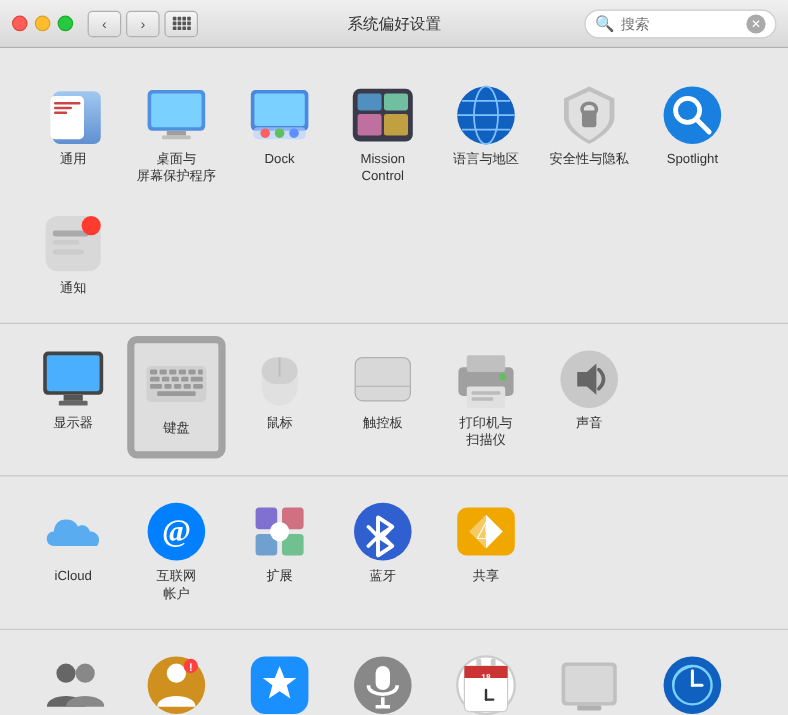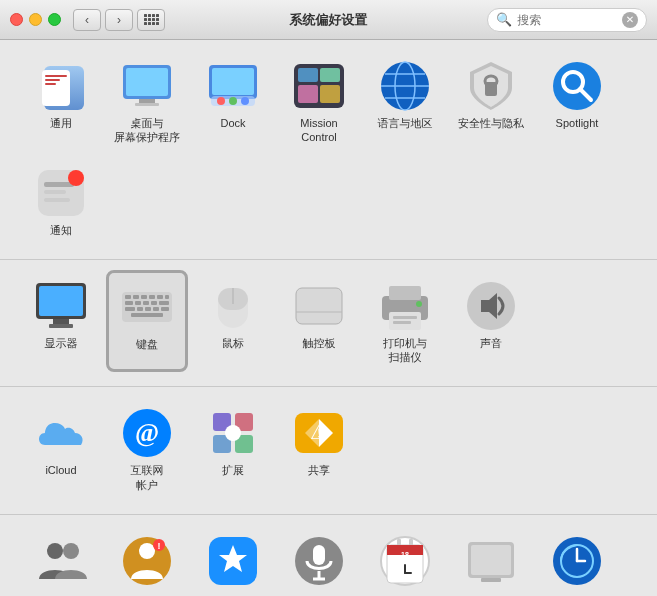--- a/index.html
+++ b/index.html
@@ -84,21 +84,21 @@
       height: 3px;
       background: #555;
       border-radius: 0.5px;
     }
 
     .title-text {
       position: absolute;
       left: 50%;
       transform: translateX(-50%);
       font-size: 13px;
-      font-weight: 700;
+      font-weight: 400;
       color: #333;
     }
 
     .search-bar {
       margin-left: auto;
       display: flex;
       align-items: center;
       background: white;
       border: 1px solid #ccc;
       border-radius: 14px;
@@ -130,21 +130,21 @@
       align-items: center;
       justify-content: center;
       cursor: pointer;
       color: white;
       font-size: 10px;
       flex-shrink: 0;
     }
 
     
     .main-content {
-      padding: 0 0;
+      padding: 10px 0;
       overflow-y: auto;
       height: calc(596px - 40px);
     }
 
     .section {
       padding: 10px 20px 14px 20px;
       border-bottom: 1px solid #c8c8c8;
     }
 
     .section:last-child {
@@ -162,21 +162,21 @@
       flex-direction: column;
       align-items: center;
       width: 82px;
       padding: 8px 4px 6px 4px;
       border-radius: 8px;
       cursor: pointer;
       border: 2px solid transparent;
     }
 
     .pref-item.selected {
-      border: 3px solid #a3a3a3;
+      border: 6px solid #a3a3a3;
       background: rgba(200,200,200,0.3);
     }
 
     .pref-item .icon-wrap {
       width: 52px;
       height: 52px;
       display: flex;
       align-items: center;
       justify-content: center;
       margin-bottom: 4px;
@@ -487,20 +487,34 @@
             <rect x="6" y="28" width="18" height="18" rx="3" fill="#70a0d0"></rect>
             <rect x="28" y="6" width="18" height="18" rx="3" fill="#d07080"></rect>
             <rect x="28" y="28" width="18" height="18" rx="3" fill="#70c090"></rect>
             <circle cx="26" cy="26" r="8" fill="white"></circle>
           </svg>
         </div>
         <span class="label">扩展</span>
       </div>
 
 
+      <div class="pref-item">
+        <div class="icon-wrap">
+          <svg width="52" height="52" viewBox="0 0 52 52">
+            <circle cx="26" cy="26" r="24" fill="#3060d0"></circle>
+            <path d="M22 14 L34 22 L26 30 L34 38 L22 46 L22 30 L14 38 L22 30 L14 22 L22 30 L22 14Z" fill="none" stroke="white" stroke-width="3" stroke-linejoin="round"></path>
+            <line x1="22" y1="14" x2="22" y2="46" stroke="white" stroke-width="3"></line>
+            <line x1="22" y1="14" x2="34" y2="22" stroke="white" stroke-width="3"></line>
+            <line x1="34" y1="22" x2="22" y2="30" stroke="white" stroke-width="3"></line>
+            <line x1="22" y1="30" x2="34" y2="38" stroke="white" stroke-width="3"></line>
+            <line x1="34" y1="38" x2="22" y2="46" stroke="white" stroke-width="3"></line>
+          </svg>
+        </div>
+        <span class="label">蓝牙</span>
+      </div>
 
       <div class="pref-item">
         <div class="icon-wrap">
           <svg width="52" height="48" viewBox="0 0 52 48">
             <rect x="2" y="4" width="48" height="40" rx="8" fill="#f0a800"></rect>
             <polygon points="26,10 40,24 26,38" fill="white"></polygon>
             <polygon points="26,10 12,24 26,38" fill="rgba(255,255,255,0.4)"></polygon>
             <text x="26" y="30" text-anchor="middle" font-size="20" fill="white">⚠</text>
           </svg>
         </div>

